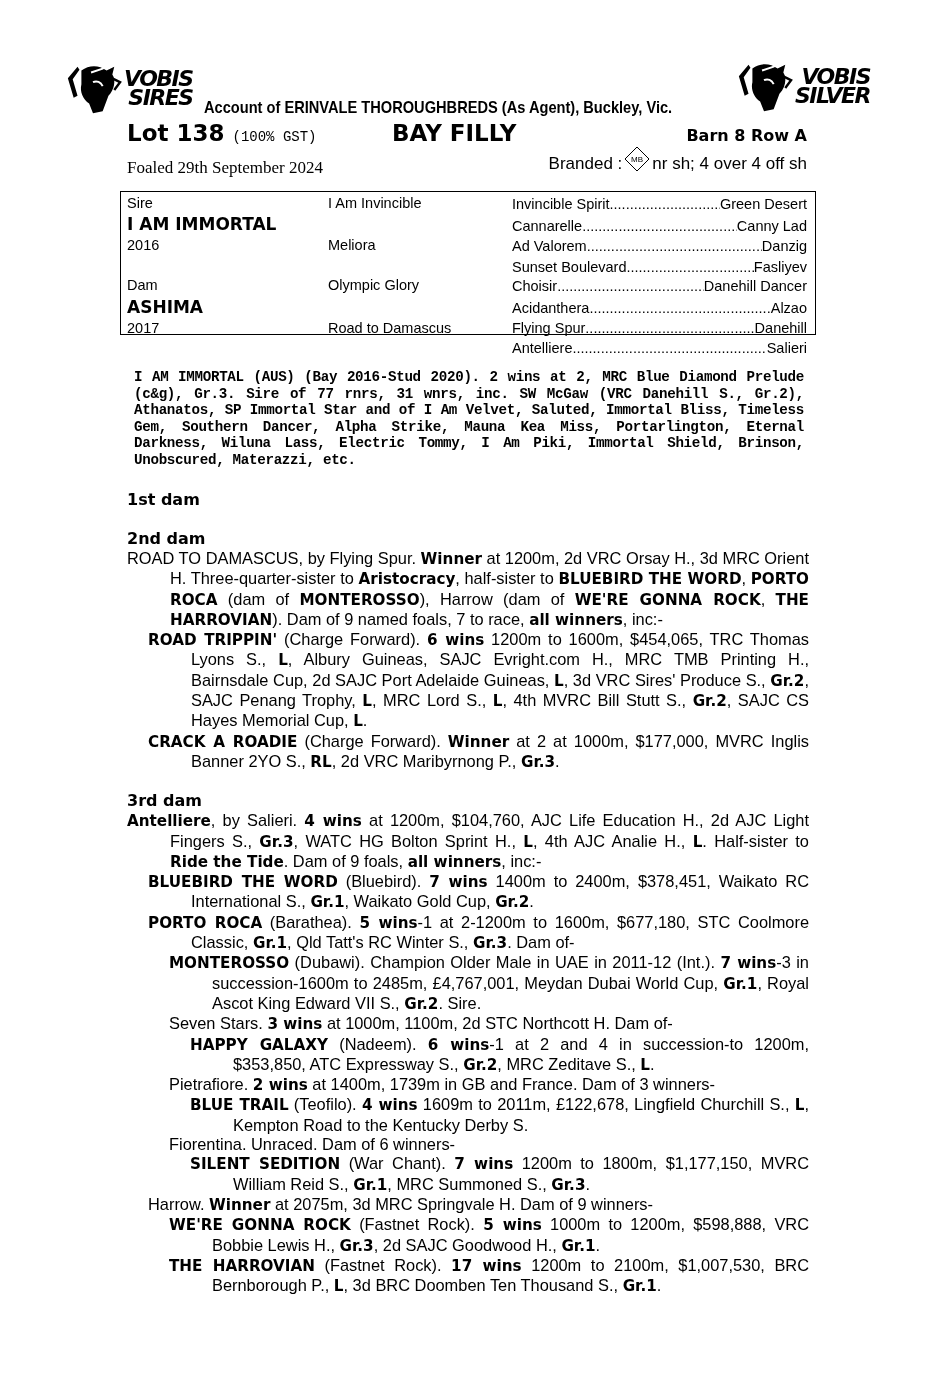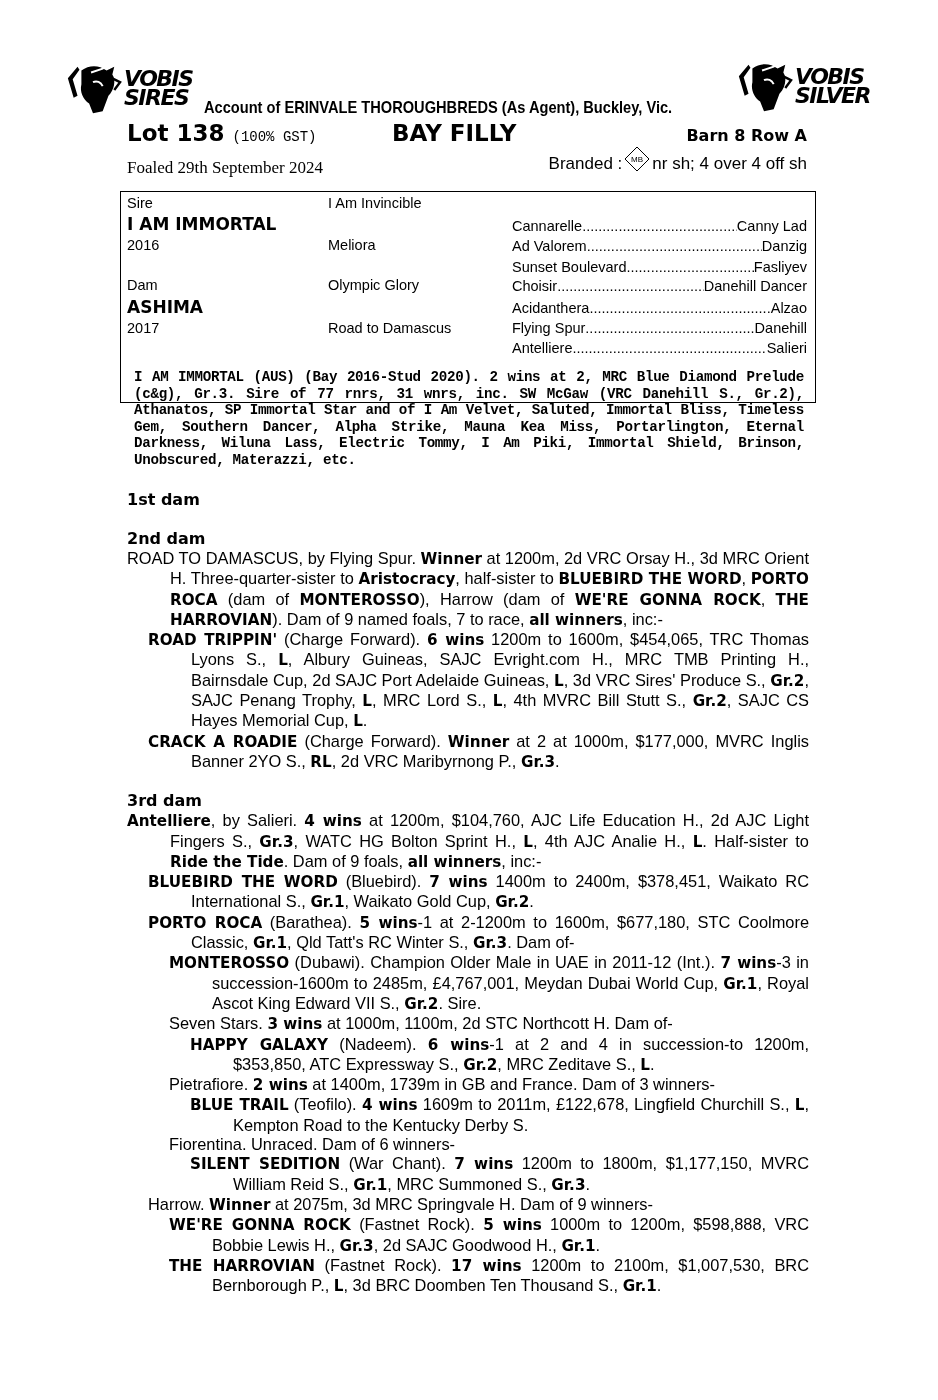--- a/index.html
+++ b/index.html
@@ -3,32 +3,32 @@
 <meta charset="utf-8">
 <style>
   html, body { margin:0; padding:0; background:#ffffff; }
   body { width:938px; height:1400px; position:relative; overflow:hidden; color:#000;
          font-family:"Liberation Sans", sans-serif; }
   .logo { position:absolute; display:flex; align-items:center; }
   .logo-left { left:64px; top:60px; }
   .logo-right { left:735px; top:58px; }
   .logo svg { width:58px; height:56px; }
   .logo-text { font-family:"DejaVu Sans", sans-serif; font-weight:bold; font-style:italic;
-               font-size:22px; line-height:19px; letter-spacing:-1.5px; margin-left:2px; }
+               font-size:22px; line-height:19px; letter-spacing:-1.5px; margin-left:2px;text-align:right; }
   .account { position:absolute; left:204px; top:98px; font-family:"Liberation Sans Narrow","Liberation Sans", sans-serif;
              font-weight:bold; font-size:17px; transform:scaleX(0.86); transform-origin:left; white-space:nowrap; }
   .lotline { position:absolute; left:127px; top:120px; width:680px; height:30px; }
   .lot { position:absolute; left:0; top:0; font-family:"DejaVu Sans", sans-serif; font-weight:bold; font-size:23px; }
   .gst { font-family:Liberation Mono, monospace; font-weight:normal; font-size:14px; }
   .sex { position:absolute; left:265px; top:0; font-family:"DejaVu Sans", sans-serif; font-weight:bold; font-size:23px; }
   .barn { position:absolute; right:0; top:6px; font-family:"DejaVu Sans", sans-serif; font-weight:bold; font-size:16px;margin-left:32px; }
   .foaled { position:absolute; left:127px; top:158px; font-size:17px;font-family:Liberation Serif, serif; }
   .brand { position:absolute; right:131px; top:154px; font-size:17px; display:flex; }
   .brand-mark { width:26px; height:26px; margin:0 2px; position:relative; top:-8px; }
-  .ped { position:absolute; left:120px; top:191px; width:696px; height:212px; border:1.5px solid #000; box-sizing:border-box; }
+  .ped { position:absolute; left:120px; top:191px; width:696px; height:144px; border:1.5px solid #000; box-sizing:border-box; }
   .ped .c { position:absolute; font-size:14.5px; white-space:nowrap; }
   .ped .big { font-family:"DejaVu Sans", sans-serif; font-weight:bold; font-size:17px; }
   .gp { position:absolute; left:391px; width:295px; display:flex; font-size:14.5px; line-height:18px; }
   .gp .dots { flex:1; overflow:hidden; white-space:nowrap; }
   .gp .dots::after { content:"..................................................................................................................."; }
   .sire-info { position:absolute; left:134px; top:369px; width:670px; font-family:Liberation Mono, monospace;
                font-weight:bold; font-size:14.2px; line-height:16.5px; text-align:justify; letter-spacing:-0.3px; }
   .sections { position:absolute; left:127px; top:490px; width:682px; font-family:"Liberation Sans", sans-serif; font-size:16.4px; line-height:19.3px; }
   .sec-title { font-family:"DejaVu Sans", sans-serif; font-weight:bold; font-size:16px; line-height:20px; }
   .sec { margin-bottom:19px; }
@@ -98,20 +98,25 @@
   <div class="c" style="left:6px;top:45px">2016</div>
   <div class="c" style="left:6px;top:85px">Dam</div>
   <div class="c big" style="left:6px;top:105px">ASHIMA</div>
   <div class="c" style="left:6px;top:128px">2017</div>
 
   <div class="c" style="left:207px;top:3px">I Am Invincible</div>
   <div class="c" style="left:207px;top:45px">Meliora</div>
   <div class="c" style="left:207px;top:85px">Olympic Glory</div>
   <div class="c" style="left:207px;top:128px">Road to Damascus</div>
 
+  <div class="gp" style="top:3px">
+      <span>Invincible Spirit</span>
+      <span class="dots"></span>
+      <span>Green Desert</span>
+    </div>
   <div class="gp" style="top:25px">
       <span>Cannarelle</span>
       <span class="dots"></span>
       <span>Canny Lad</span>
     </div>
   <div class="gp" style="top:66px">
       <span>Sunset Boulevard</span>
       <span class="dots"></span>
       <span>Fasliyev</span>
     </div>

